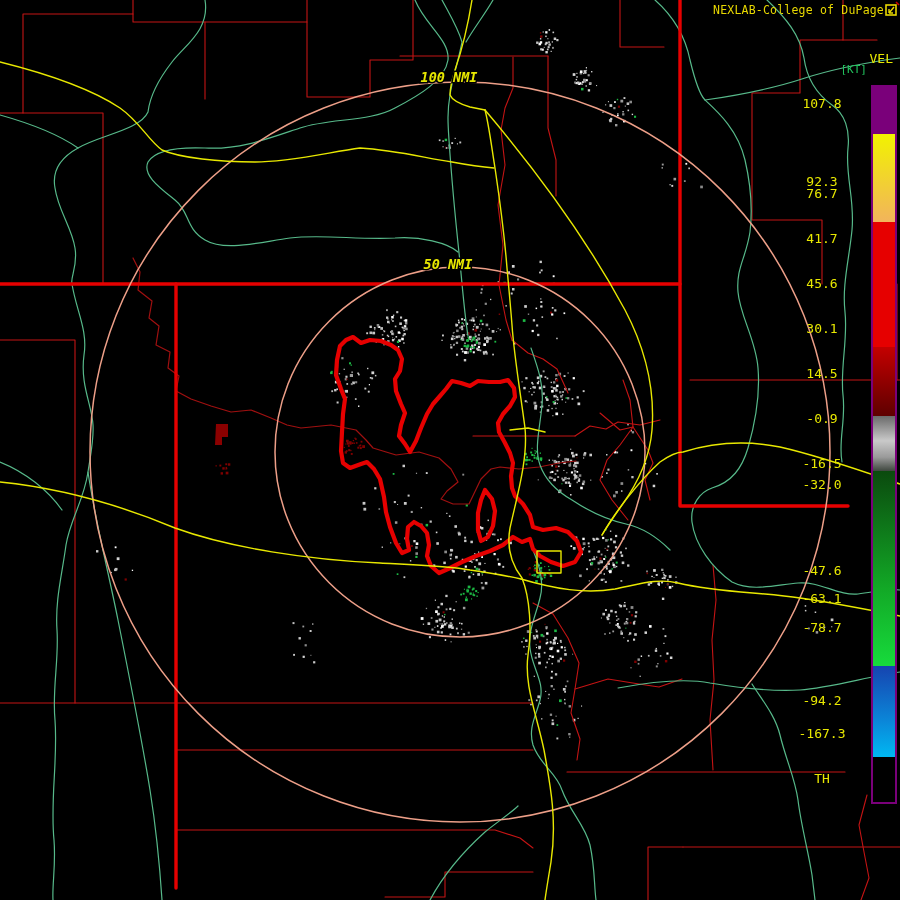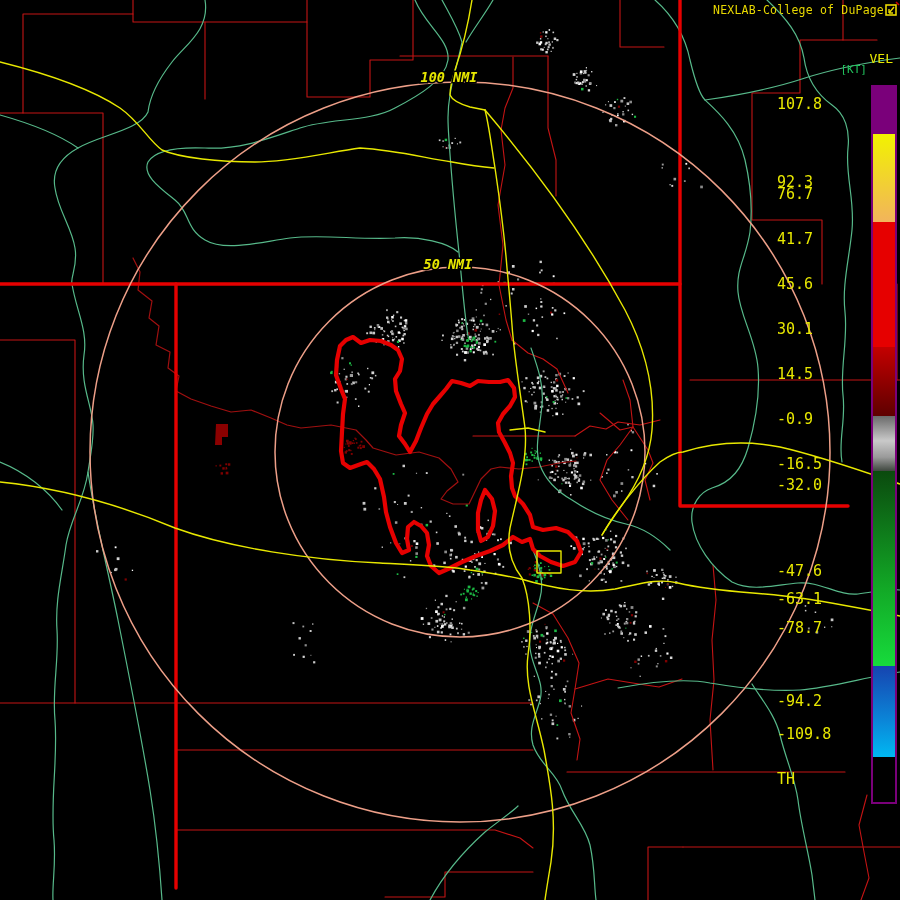--- a/index.html
+++ b/index.html
@@ -6,22 +6,22 @@
   .stage{position:relative;width:900px;height:900px;background:#000;overflow:hidden;
          font-family:"DejaVu Sans Mono","Liberation Mono",monospace;}
   #map{position:absolute;left:0;top:0;width:900px;height:900px;}
   .brand{position:absolute;top:3px;right:16px;color:#E8D800;font-size:11.5px;letter-spacing:.2px;white-space:nowrap;}
   .logo{position:absolute;top:1px;right:0px;width:15px;height:16px;}
   .vel{position:absolute;top:51px;right:7px;color:#E8E800;font-size:13px;}
   .kt{position:absolute;top:63px;right:33px;color:#22c55e;font-size:11px;}
   #colorbar{position:absolute;left:871px;top:85px;width:22px;height:715px;
             border:2px solid #7A007A;background:#000;}
   #colorbar .seg{position:absolute;left:0;width:100%;}
-  #ticks .tick{position:absolute;right:33px;width:90px;text-align:left;color:#E8E800;
-               font-size:15px;line-height:14px;}
+  #ticks .tick{position:absolute;right:33px;width:90px;text-align:center;color:#E8E800;
+               font-size:13px;line-height:14px;}
   .footer{position:absolute;left:177px;top:880px;color:#C8C8C8;font-size:13px;
           letter-spacing:2.3px;white-space:nowrap;}
 </style>
 </head>
 <body>
 
 <div class="stage">
   <svg id="map" viewBox="0 0 900 900">
       <g>
         <rect x="476.4" y="348.5" width="1.7" height="1.7" fill="#9A9A9A"></rect>
@@ -1276,17 +1276,17 @@
       <div class="tick" style="top: 277px;">45.6</div>
       <div class="tick" style="top: 322px;">30.1</div>
       <div class="tick" style="top: 367px;">14.5</div>
       <div class="tick" style="top: 412px;">-0.9</div>
       <div class="tick" style="top: 457px;">-16.5</div>
       <div class="tick" style="top: 478px;">-32.0</div>
       <div class="tick" style="top: 547px; margin-top: 17px;">-47.6</div>
       <div class="tick" style="top: 592px;">-63.1</div>
       <div class="tick" style="top: 621px; padding-left: 12px;">-78.7</div>
       <div class="tick" style="top: 682px; margin-top: 12px;">-94.2</div>
-      <div class="tick" style="top: 727px;">-109.8</div>
+      <div class="tick" style="top: 727px;">-167.3</div>
       <div class="tick" style="top: 772px;">TH</div>
     </div>
 
 </div>
 
 </body></html>

